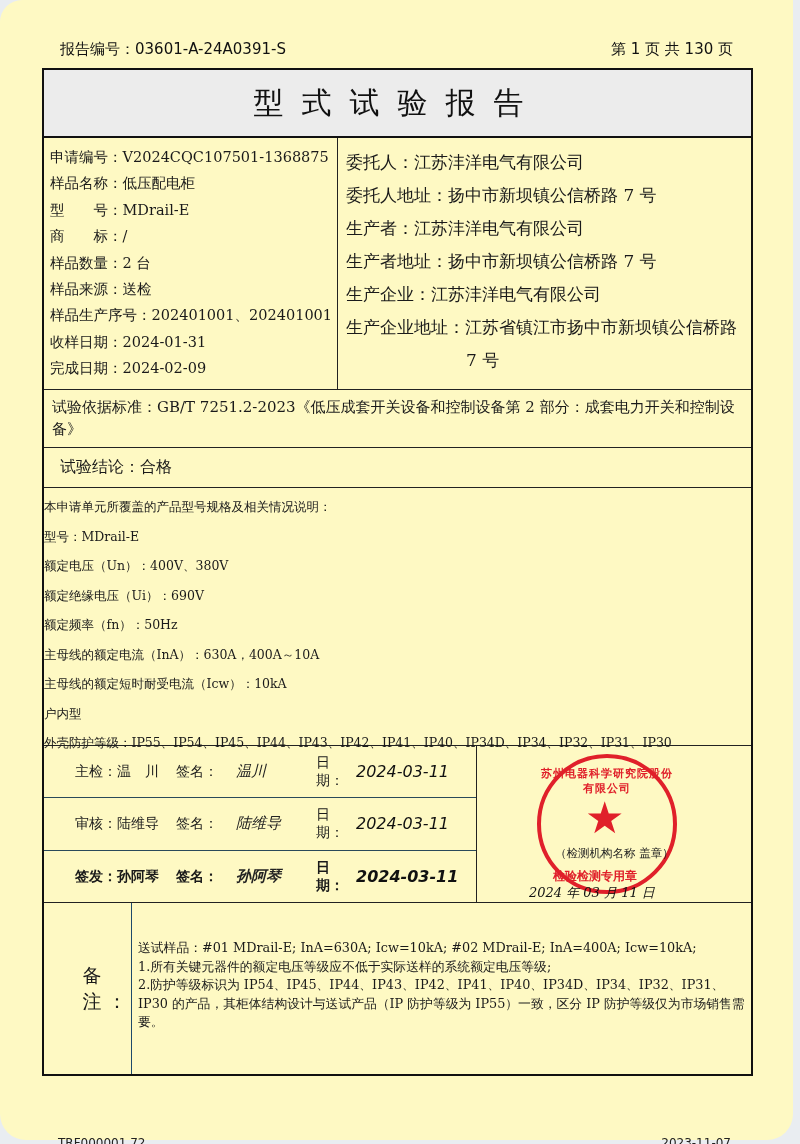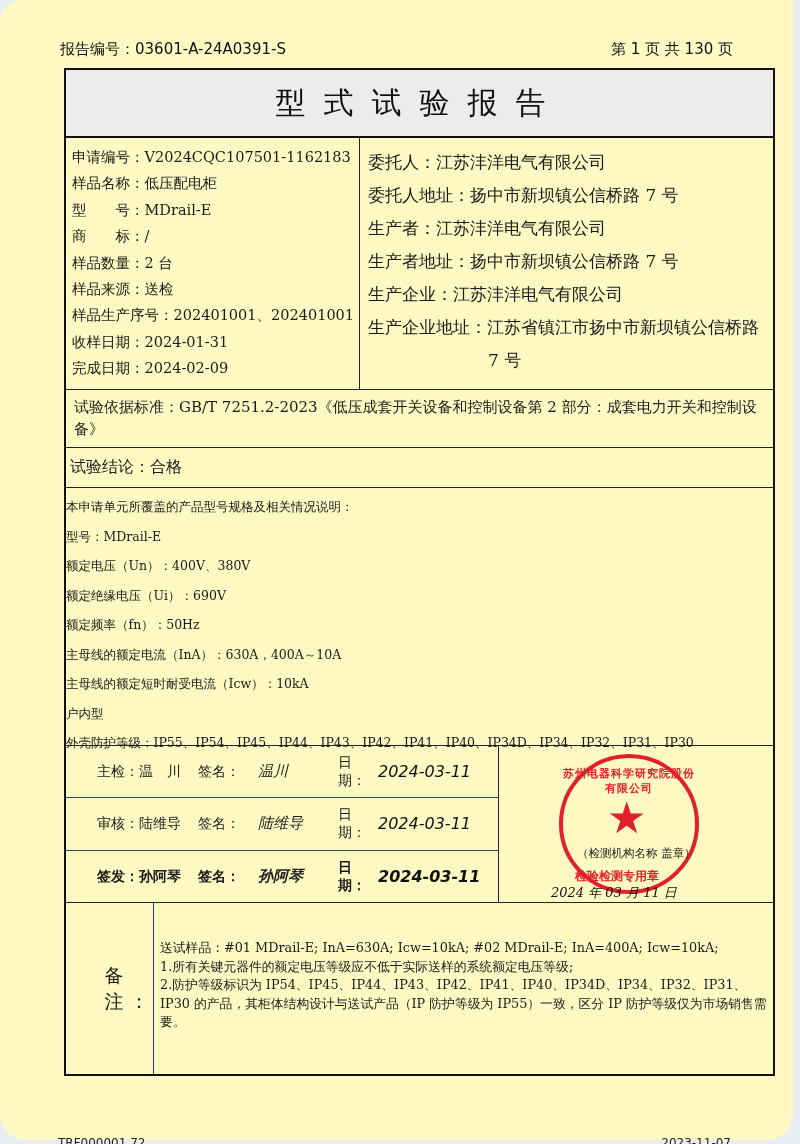--- a/index.html
+++ b/index.html
@@ -18,38 +18,37 @@
   }
   .hdr {
     position: absolute; top: 40px; left: 60px; right: 60px;
     display: flex; justify-content: space-between;
     font-family: "DejaVu Sans", "Liberation Sans", sans-serif;
     font-size: 15px; color: #111;
   }
   .box {
     position: absolute; left: 42px; top: 68px; width: 711px; height: 1008px;
     border: 2px solid #111;
-    margin-left: 22px;
   }
   .title {
     position: absolute; left: 0; top: 0; right: 0; height: 68px;
     background: #ececec;
     border-bottom: 2px solid #111;
     display: flex; align-items: center; justify-content: center;
     font-size: 30px; letter-spacing: 18px; color: #111;
   }
   .sec { position: absolute; left: 0; right: 0; border-bottom: 1.5px solid #222; }
   .info { top: 68px; height: 252px; }
   .col-l { position: absolute; left: 0; top: 0; width: 294px; height: 100%; border-right: 1.5px solid #222; padding: 6px 0 0 6px; }
   .col-r { position: absolute; left: 294px; top: 0; right: 0; height: 100%; padding: 8px 0 0 8px; }
   .line { font-size: 14.5px; line-height: 26.4px; white-space: nowrap; }
   .col-r .line { line-height: 33px; font-size: 17px; }
   .indent7 { padding-left: 120px; }
   .std { top: 320px; height: 58px; padding: 6px 8px; font-size: 15px; line-height: 22px; }
-  .concl { top: 378px; height: 40px; padding: 0 4px; font-size: 16px; line-height: 38px; }
+  .concl { top: 378px; height: 40px; padding: 0 16px; font-size: 16px; line-height: 38px; }
   .spec { top: 418px; height: 258px; padding: 4px 0; }
   .spec .line { font-size: 12.5px; line-height: 29.5px; }
   .sig { top: 676px; height: 157px; }
   .sig-l { position: absolute; left: 0; top: 0; width: 433px; height: 100%; border-right: 1.5px solid #222; }
   .sig-row { height: 52.3px; border-bottom: 1.5px solid #2a4a5a; display: flex; align-items: center; padding-left: 14px; font-size: 14px; position: relative; }
   .sig-row:last-child { border-bottom: none; font-weight: bold; }
   .sig-row .role { width: 118px; text-align: center; }
   .sig-row .sn { width: 60px; }
   .sig-row .hand { width: 80px; font-family: "DejaVu Sans", sans-serif; font-style: italic; font-size: 15px; color: #222; }
   .sig-row .dl { width: 40px; }
@@ -85,21 +84,21 @@
       <span>报告编号：</span><span>03601-A-24A0391-S</span>
     </div>
     <div>第 1 页 共 130 页</div>
   </div>
 
   <div class="box">
     <div class="title">型式试验报告</div>
 
     <div class="sec info">
       <div class="col-l">
-        <div class="line"><span>申请编号：</span><span>V2024CQC107501-1162183</span></div>
+        <div class="line"><span>申请编号：</span><span>V2024CQC107501-1368875</span></div>
         <div class="line"><span>样品名称：</span><span>低压配电柜</span></div>
         <div class="line"><span>型　　号：</span><span>MDrail-E</span></div>
         <div class="line"><span>商　　标：</span><span>/</span></div>
         <div class="line"><span>样品数量：</span><span>2 台</span></div>
         <div class="line"><span>样品来源：</span><span>送检</span></div>
         <div class="line"><span>样品生产序号：</span><span>202401001、202401001</span></div>
         <div class="line"><span>收样日期：</span><span>2024-01-31</span></div>
         <div class="line"><span>完成日期：</span><span>2024-02-09</span></div>
       </div>
       <div class="col-r">

